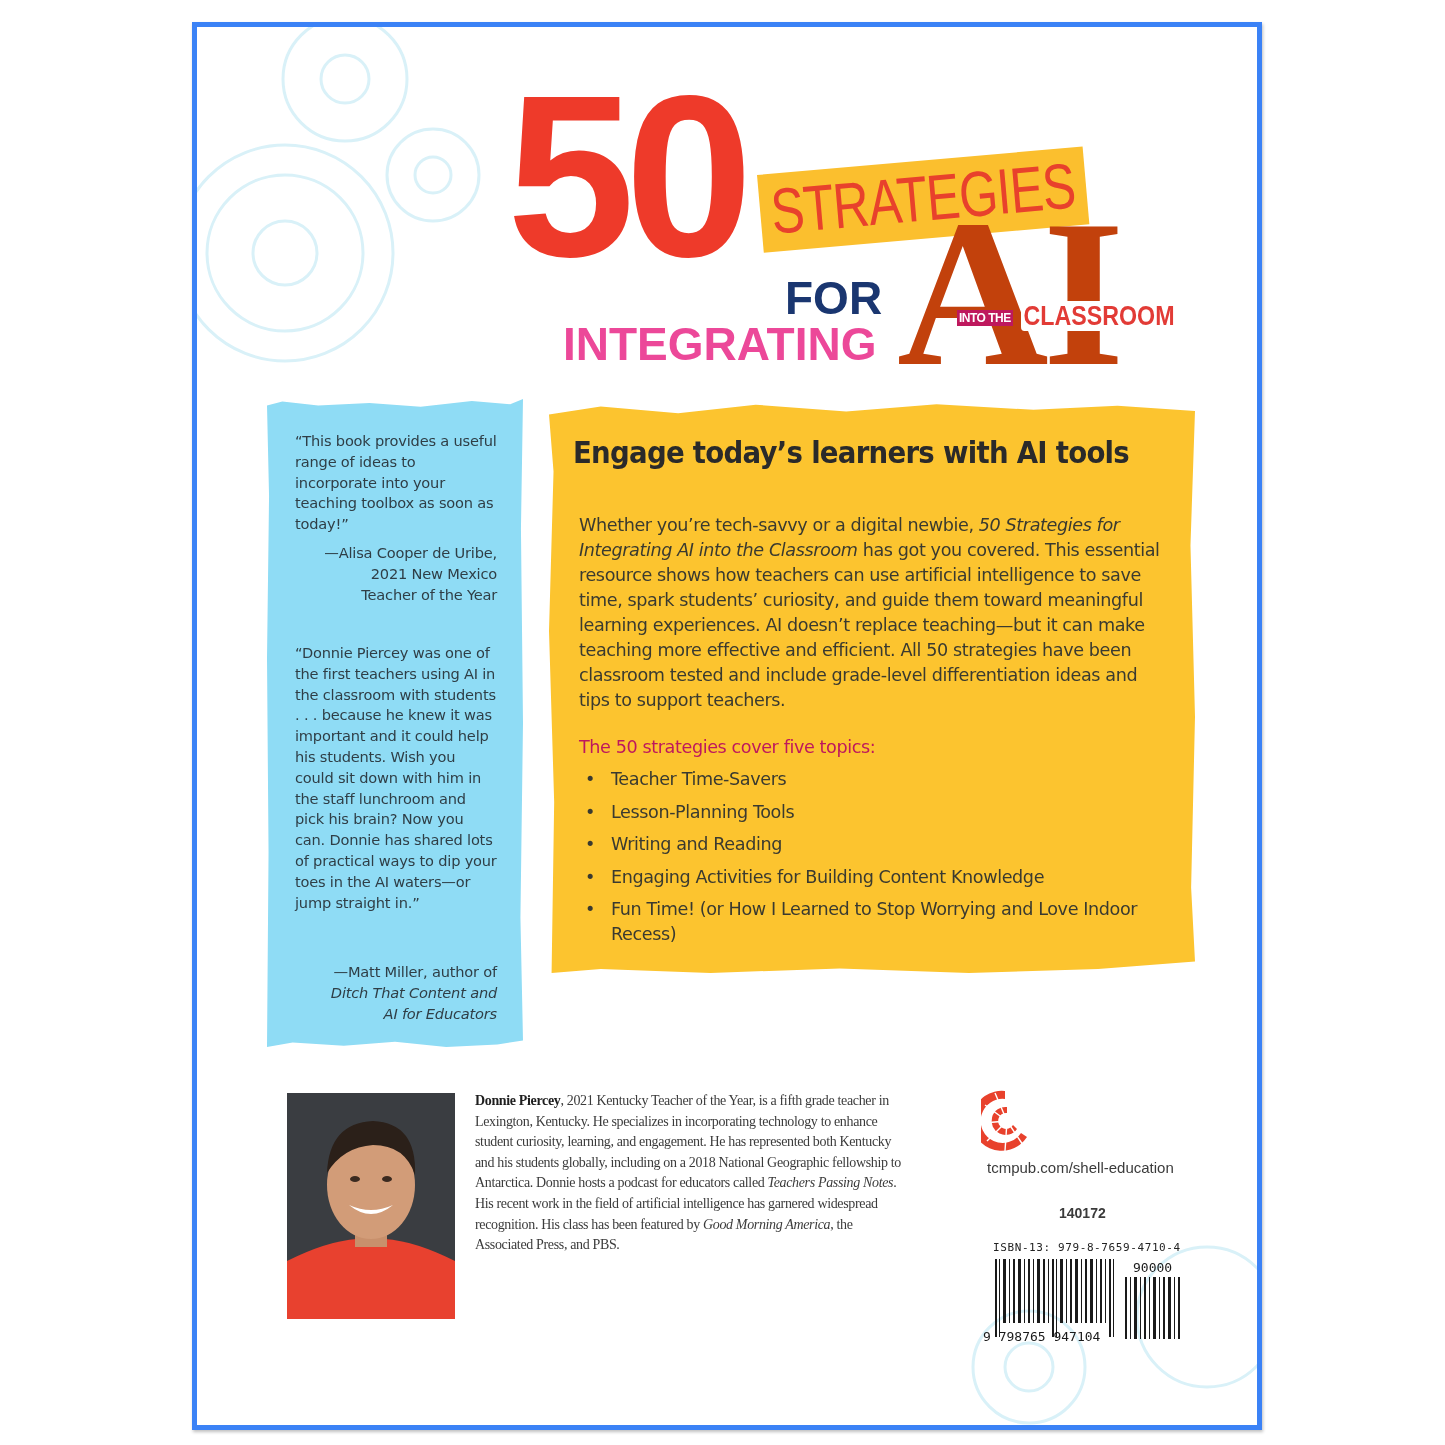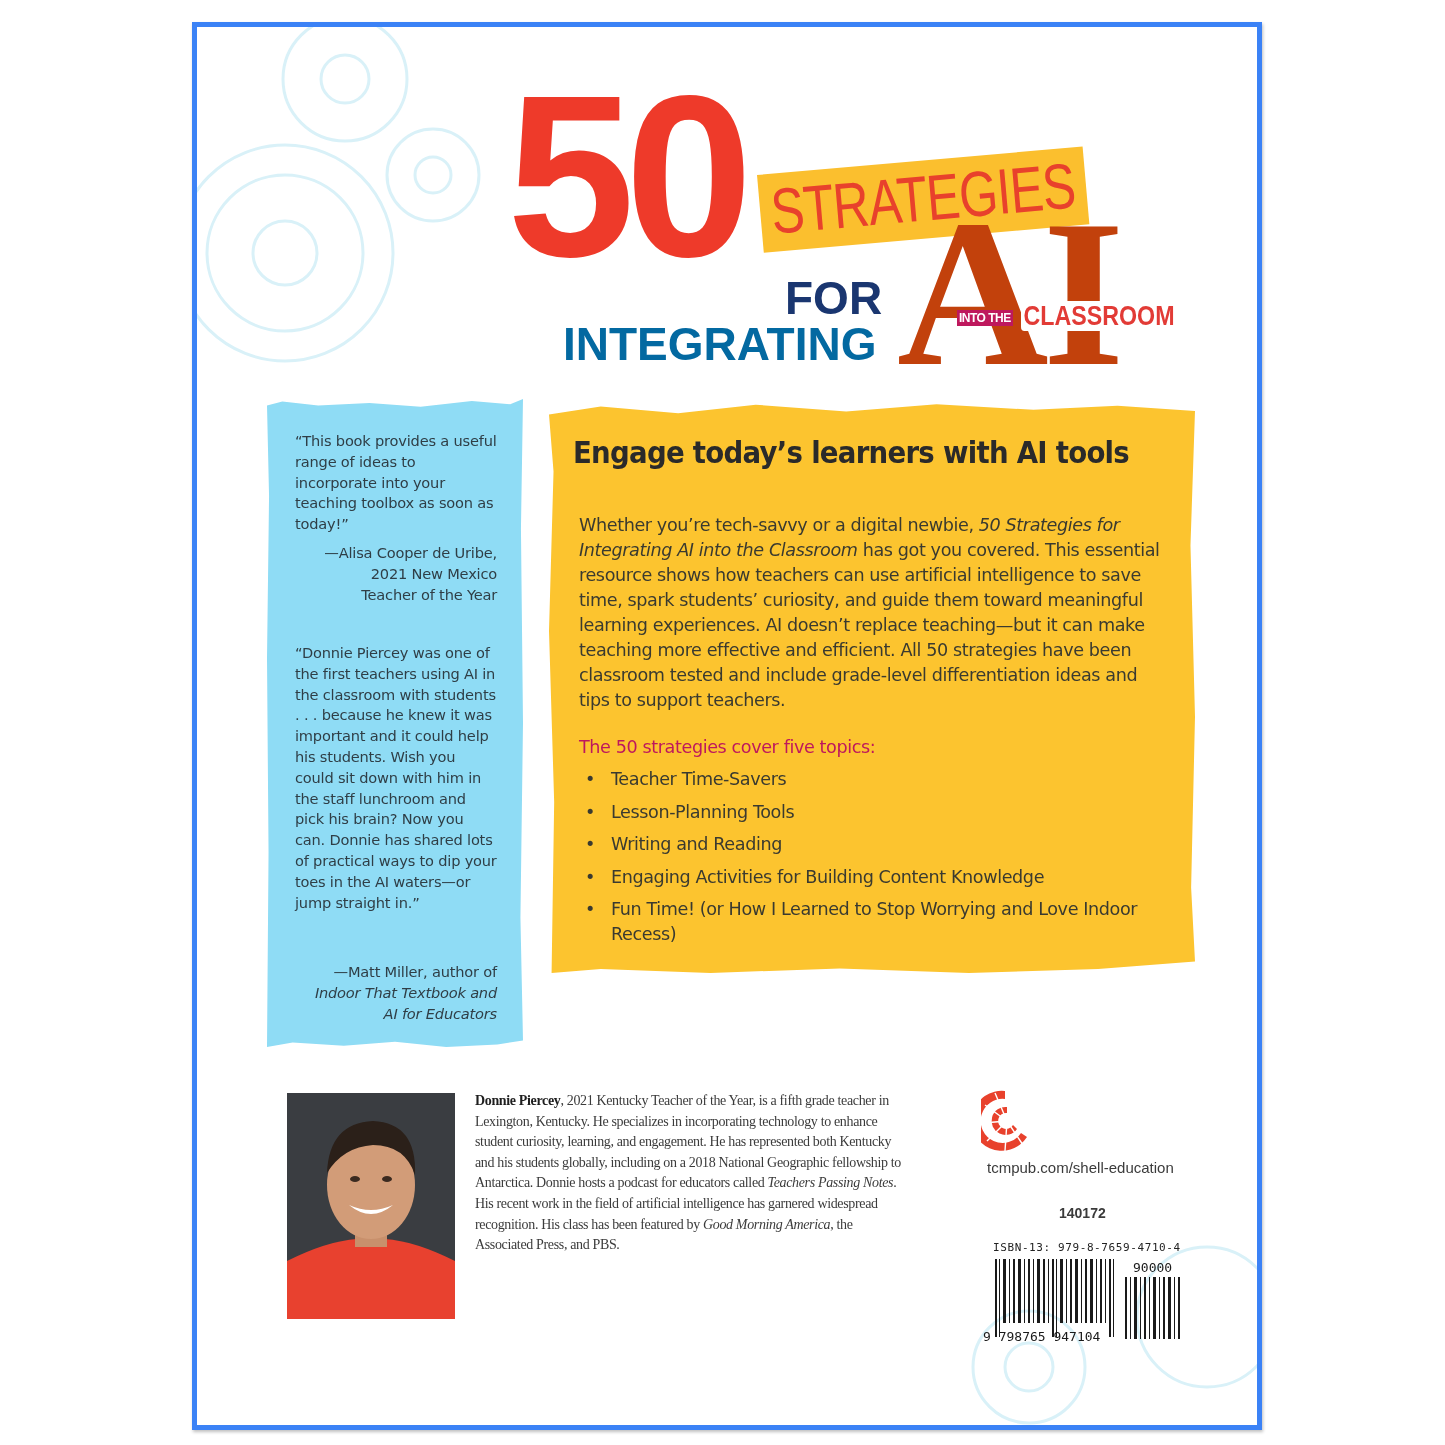--- a/index.html
+++ b/index.html
@@ -14,21 +14,21 @@
     .t50 { position: absolute; left: 310px; top: 60px; width: 320px; height: 180px; }
     .five { position: absolute; left: 0; top: 0; font-family: "Liberation Sans", sans-serif;
             font-weight: bold; font-size: 230px; line-height: 180px; color: #ee3a2a; letter-spacing: -10px; }
     .strategies { position: absolute; left: 560px; top: 148px; padding: 2px 14px 4px 14px;
                   background: #fbbf2e; color: #e8412c; font-family: "Liberation Sans", sans-serif;
                   font-size: 64px; line-height: 72px; transform: rotate(-5deg) scaleX(0.78);
                   transform-origin: left top; letter-spacing: -1px; }
     .for { position: absolute; left: 588px; top: 248px; font-family: "Liberation Sans", sans-serif;
            font-weight: bold; font-size: 46px; line-height: 46px; color: #1a3670; }
     .integrating { position: absolute; left: 366px; top: 294px; font-family: "Liberation Sans", sans-serif;
-                   font-weight: bold; font-size: 46px; line-height: 46px; color: #0369a1; }
+                   font-weight: bold; font-size: 46px; line-height: 46px; color: #ec4899; }
     .ai-big { position: absolute; left: 700px; top: 176px; font-family: "Liberation Serif", serif;
               font-weight: bold; font-size: 210px; line-height: 180px; color: #c2410c; letter-spacing: -6px; }
     .intothe { position: absolute; left: 760px; top: 283px; font-family: "Liberation Sans", sans-serif;
                font-weight: bold; font-size: 12px; color: #ffffff; background: #be185d; padding: 1px 2px;
                letter-spacing: -0.5px; }
     .classroom { position: absolute; left: 824px; top: 274px; font-family: "Liberation Sans", sans-serif;
                  font-weight: bold; font-size: 27px; line-height: 30px; color: #e23b36; background: #ffffff;
                  padding: 0 3px; border-radius: 4px; transform: scaleX(0.86); transform-origin: left top; }
 
     
@@ -114,21 +114,21 @@
   <div class="quotes">
     <div class="q q1">“This book provides a useful range of ideas to incorporate into your teaching toolbox as soon as today!”</div>
     <div class="q q1-attr">
       <div>—Alisa Cooper de Uribe,</div>
       <div>2021 New Mexico</div>
       <div>Teacher of the Year</div>
     </div>
     <div class="q q2">“Donnie Piercey was one of the first teachers using AI in the classroom with students . . . because he knew it was important and it could help his students. Wish you could sit down with him in the staff lunchroom and pick his brain? Now you can. Donnie has shared lots of practical ways to dip your toes in the AI waters—or jump straight in.”</div>
     <div class="q q2-attr">
       <div>—Matt Miller, author of</div>
-      <div class="it">Indoor That Textbook and</div>
+      <div class="it">Ditch That Content and</div>
       <div class="it">AI for Educators</div>
     </div>
   </div>
 
   <div class="main">
     <div class="main-title">Engage today’s learners with AI tools</div>
     <div class="main-body">
       <p><span>Whether you’re tech-savvy or a digital newbie, </span><span class="it">50 Strategies for Integrating AI into the Classroom</span><span> has got you covered. This essential resource shows how teachers can use artificial intelligence to save time, spark students’ curiosity, and guide them toward meaningful learning experiences. AI doesn’t replace teaching—but it can make teaching more effective and efficient. All 50 strategies have been classroom tested and include grade-level differentiation ideas and tips to support teachers.</span></p>
     </div>
     <div class="topics-intro">The 50 strategies cover five topics:</div>

